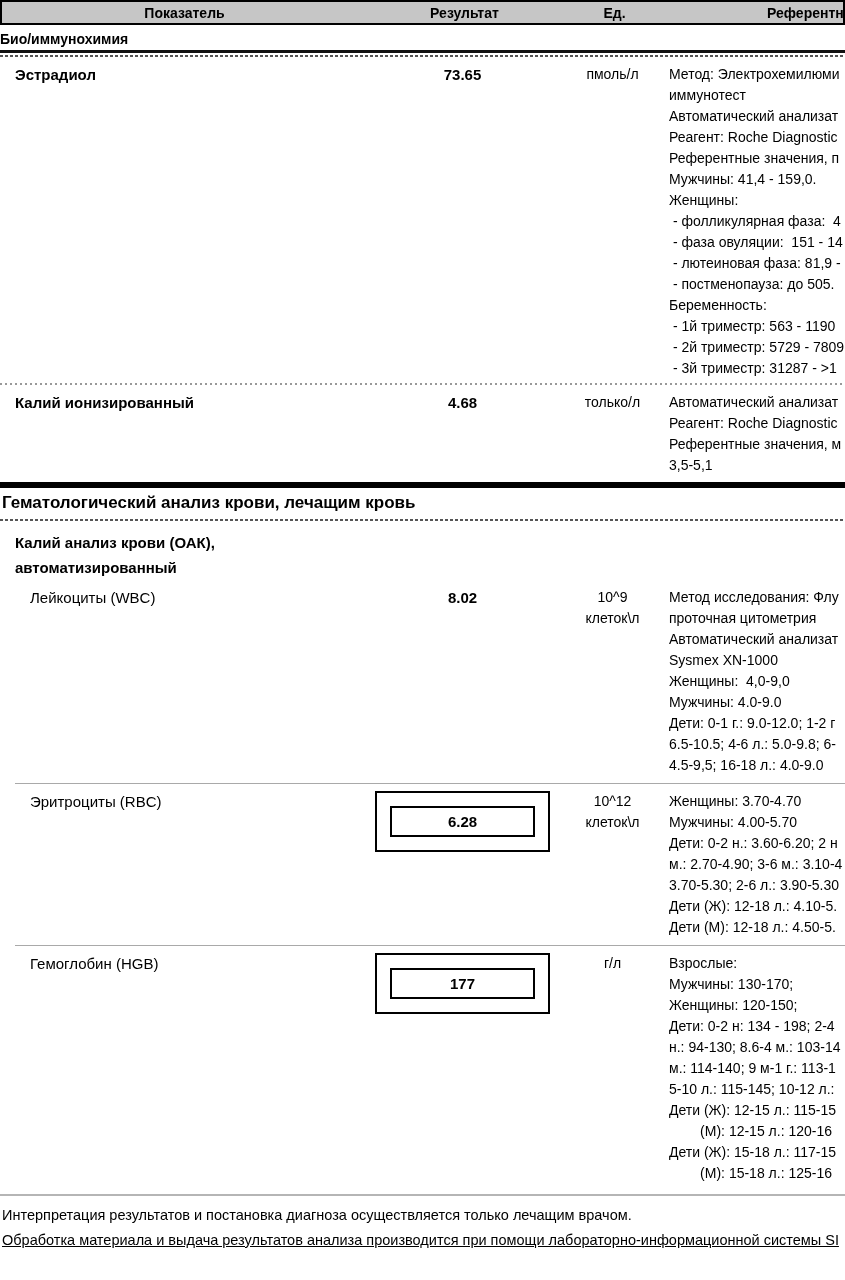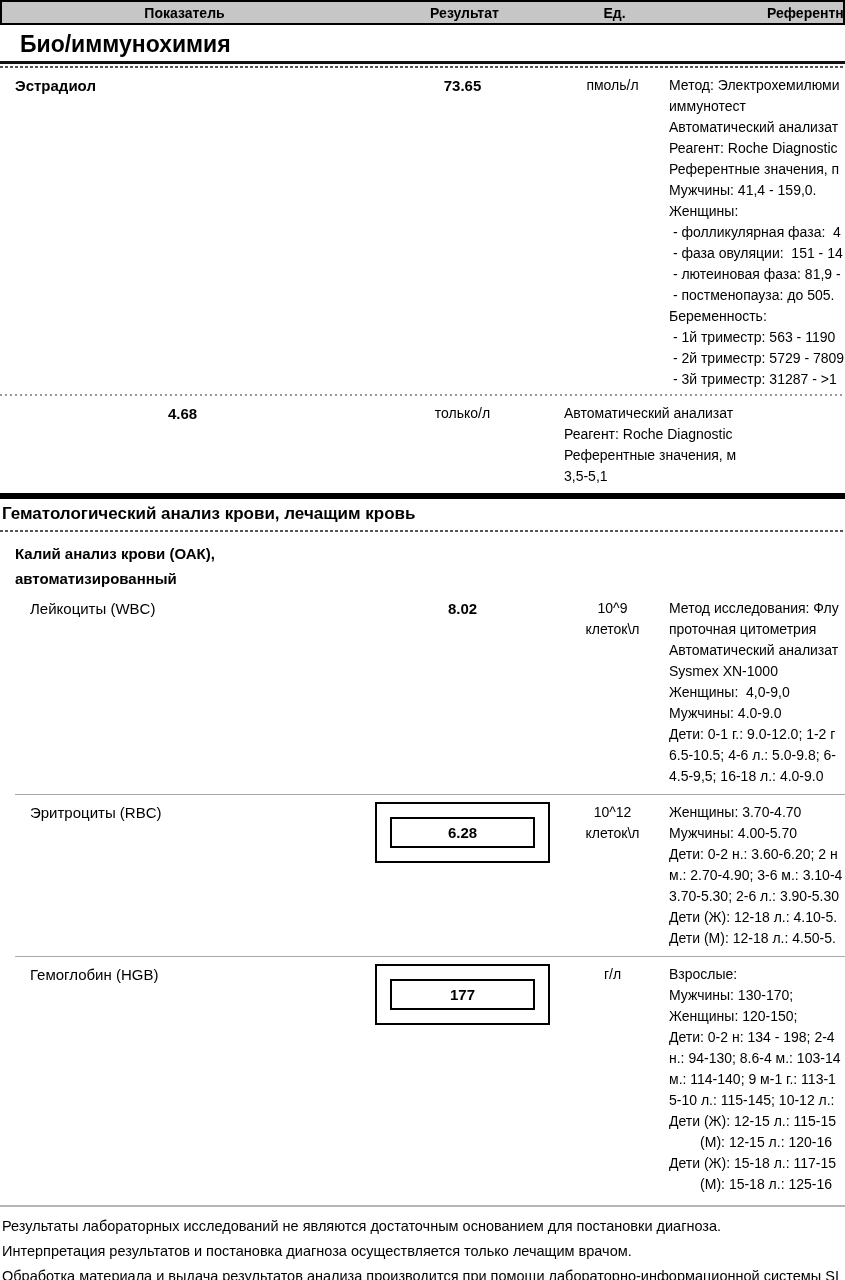--- a/index.html
+++ b/index.html
@@ -12,21 +12,21 @@
   .header-bar{
     display:grid;grid-template-columns:365px 195px 105px auto;
     background:#c6c6c6;border:2px solid #000;box-sizing:border-box;
     height:25px;align-items:center;font-weight:bold;font-size:14px;
   }
   .header-bar .c{white-space:nowrap;}
   .header-bar .c1,.header-bar .c2,.header-bar .c3{text-align:center;}
   .header-bar .c4{padding-left:100px;}
   
   .sec-title{
-    font-size:23px;font-weight:bold;padding:6px 0 3px 20px;
+    font-size:14px;font-weight:bold;padding:6px 0 3px 0;
     border-bottom:3px solid #111;
   }
   .dashed-line{
     height:2px;margin-top:2px;
     background:repeating-linear-gradient(90deg,#555 0 3px,transparent 3px 5px);
   }
   .thick-bar{height:6px;background:#000;margin-top:6px;}
   .sec2-title{font-size:17px;font-weight:bold;padding:5px 0 4px 2px;}
   .subsec{
     font-weight:bold;font-size:15px;padding:9px 0 0 15px;
@@ -88,20 +88,21 @@
  - постменопауза: до 505.
 Беременность:
  - 1й триместр: 563 - 1190
  - 2й триместр: 5729 - 7809
  - 3й триместр: 31287 - &gt;1</div>
   </div>
 
   <div class="dotted-sep"></div>
 
   <div class="row bio">
+    <div class="name">Калий ионизированный</div>
     <div class="result">4.68</div>
     <div class="units">только/л</div>
     <div class="ref">Автоматический анализат
 Реагент: Roche Diagnostic
 Референтные значения, м
 3,5-5,1</div>
   </div>
 
   <div class="thick-bar"></div>
   <div class="sec2-title">Гематологический анализ крови, лечащим кровь</div>
@@ -164,18 +165,17 @@
 м.: 114-140; 9 м-1 г.: 113-1
 5-10 л.: 115-145; 10-12 л.:
 Дети (Ж): 12-15 л.: 115-15
         (М): 12-15 л.: 120-16
 Дети (Ж): 15-18 л.: 117-15
         (М): 15-18 л.: 125-16</div>
   </div>
 
   <div class="footer-sep"></div>
   <div class="footer">
-    <div>Результаты лабораторных исследований не являются достаточным основанием для постановки диагноза.</div>
     <div>Интерпретация результатов и постановка диагноза осуществляется только лечащим врачом.</div>
     <div class="u">Обработка материала и выдача результатов анализа производится при помощи лабораторно-информационной системы SI</div>
   </div>
 
 </div>
 
 </body></html>

